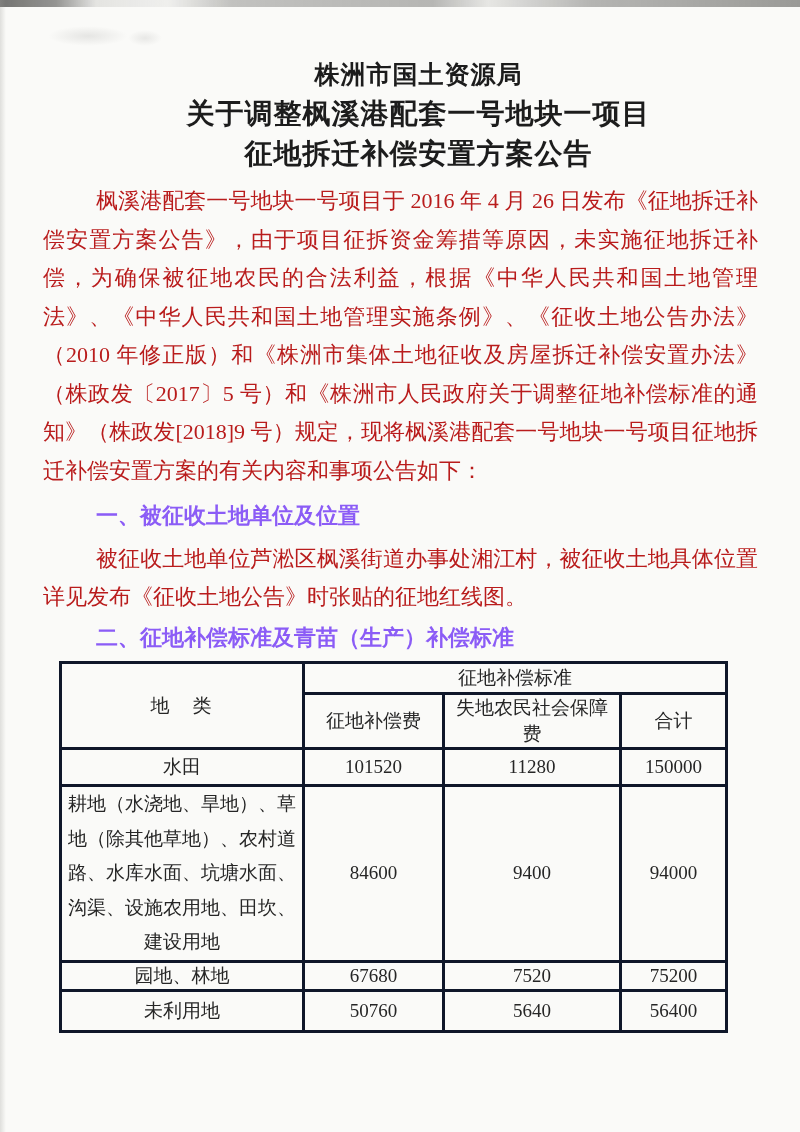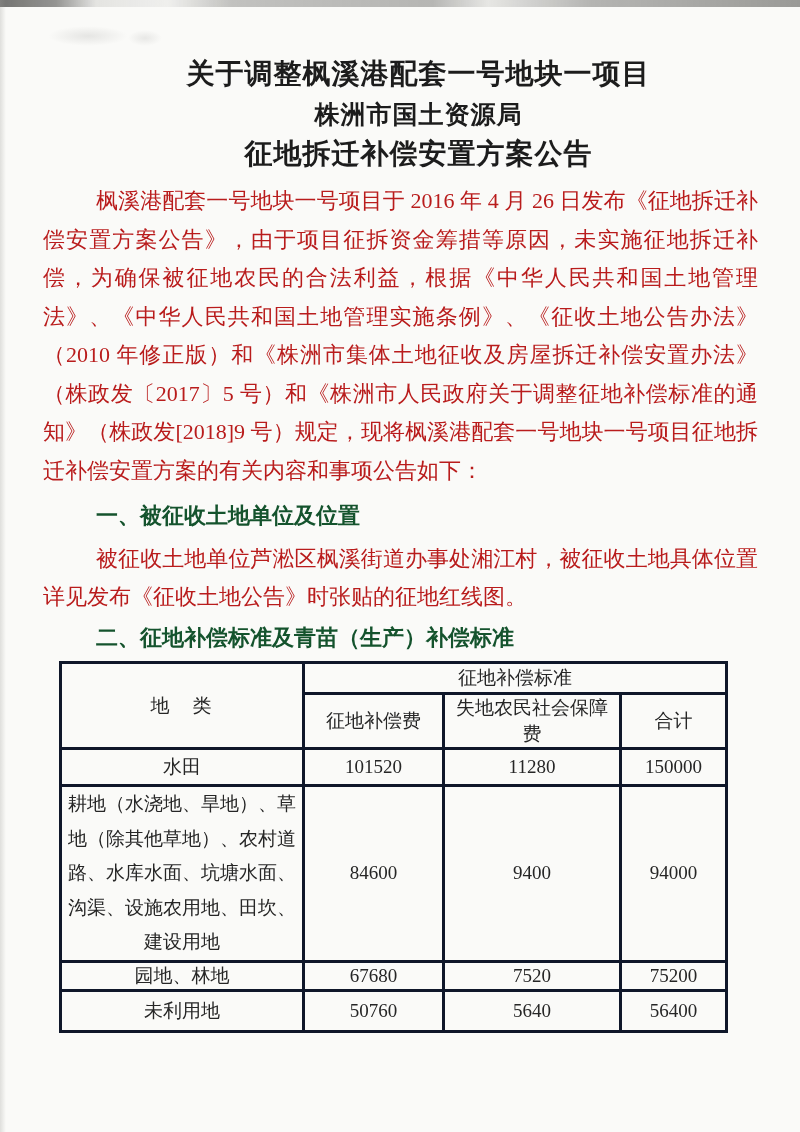--- a/index.html
+++ b/index.html
@@ -52,21 +52,21 @@
     margin: 8px 0 0 0;
     font-size: 22px; line-height: 38.5px;
     text-align: justify; text-justify: inter-ideograph;
     text-indent: 53px;
     color: #b91c1c;
   }
   .sec-heading {
     margin: 7px 0 0 0; padding-left: 53px;
     font-family: Liberation Serif, serif;
     font-weight: 700; font-size: 22px; line-height: 38.5px;
-    color: #14532d;
+    color: #8b5cf6;
   }
   .sec-heading.h2 { margin-top: 2px; }
   .par2 { margin-top: 4px; }
   .unit-label {
     margin-top: 2px; height: 30px;
     text-align: right; padding-right: 93px;
     font-size: 19px; line-height: 30px; color: #2a2a2a;
   }
   table.comp {
     margin: 4px 0 0 16px;
@@ -99,22 +99,22 @@
 </head>
 <body>
 
 <div class="page">
   <div class="top-streak"></div>
   <div class="left-edge"></div>
   <div class="smudge-a"></div>
   <div class="smudge-b"></div>
 
   <div class="content">
+    <div class="title title-l1">株洲市国土资源局</div>
     <div class="title title-l2">关于调整枫溪港配套一号地块一项目</div>
-    <div class="title title-l1">株洲市国土资源局</div>
     <div class="title title-l3">征地拆迁补偿安置方案公告</div>
 
     <p class="body-par">枫溪港配套一号地块一号项目于 2016 年 4 月 26 日发布《征地拆迁补偿安置方案公告》，由于项目征拆资金筹措等原因，未实施征地拆迁补偿，为确保被征地农民的合法利益，根据《中华人民共和国土地管理法》、《中华人民共和国土地管理实施条例》、《征收土地公告办法》（2010 年修正版）和《株洲市集体土地征收及房屋拆迁补偿安置办法》（株政发〔2017〕5 号）和《株洲市人民政府关于调整征地补偿标准的通知》（株政发[2018]9 号）规定，现将枫溪港配套一号地块一号项目征地拆迁补偿安置方案的有关内容和事项公告如下：</p>
 
     <div class="sec-heading">一、被征收土地单位及位置</div>
     <p class="body-par par2">被征收土地单位芦淞区枫溪街道办事处湘江村，被征收土地具体位置详见发布《征收土地公告》时张贴的征地红线图。</p>
 
     <div class="sec-heading h2">二、征地补偿标准及青苗（生产）补偿标准</div>
 
 

